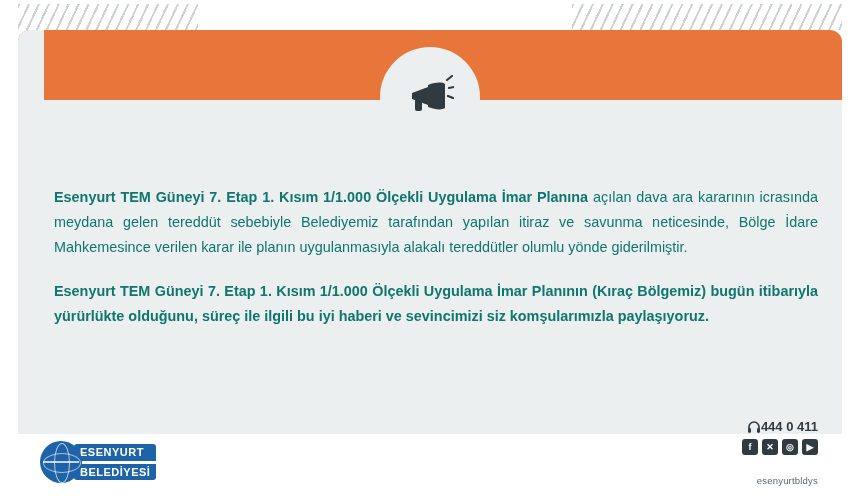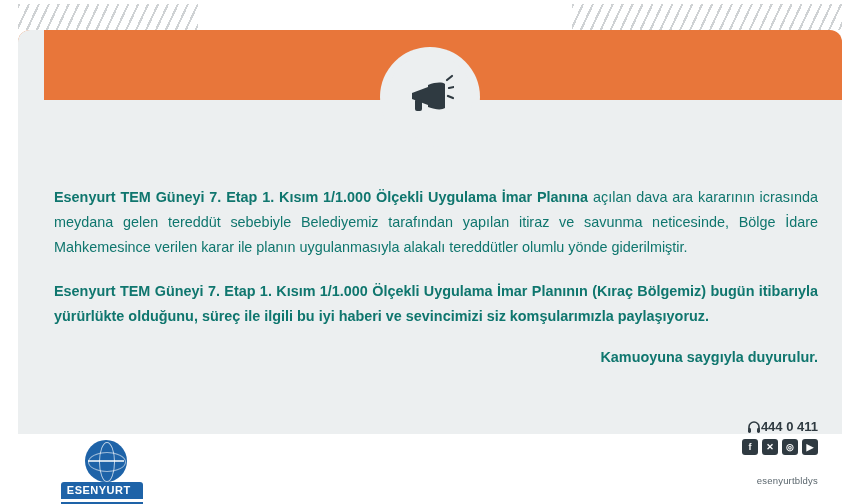--- a/index.html
+++ b/index.html
@@ -143,21 +143,20 @@
 
   
   .muni-logo {
     position: absolute;
     left: 22px;
     bottom: 12px;
     width: 132px;
     height: 44px;
     display: flex;
     align-items: center;
-    flex-direction: column;
   }
   .globe {
     width: 42px;
     height: 42px;
     border-radius: 50%;
     background: #1e63a8;
     position: relative;
     overflow: hidden;
     flex: 0 0 auto;
   }
@@ -312,21 +311,20 @@
   <div class="content">
 
     <p class="para">
       <span class="lead">Esenyurt TEM Güneyi 7. Etap 1. Kısım 1/1.000 Ölçekli Uygulama İmar Planına</span><span> açılan dava ara kararının icrasında meydana gelen tereddüt sebebiyle Belediyemiz tarafından yapılan itiraz ve savunma neticesinde, Bölge İdare Mahkemesince verilen karar ile planın uygulanmasıyla alakalı tereddütler olumlu yönde giderilmiştir.</span>
     </p>
 
     <p class="para bold">
       <span>Esenyurt TEM Güneyi 7. Etap 1. Kısım 1/1.000 Ölçekli Uygulama İmar Planının (Kıraç Bölgemiz) bugün itibarıyla yürürlükte olduğunu, süreç ile ilgili bu iyi haberi ve sevincimizi siz komşularımızla paylaşıyoruz.</span>
     </p>
 
-    <div class="closing">Kamuoyuna saygıyla duyurulur.</div>
   </div>
 
   <div class="footer">
 
     <div class="muni-logo">
       <div class="globe">
         <div class="globe-mid"></div>
       </div>
       <div class="muni-text">
         <div class="l1">ESENYURT</div>

